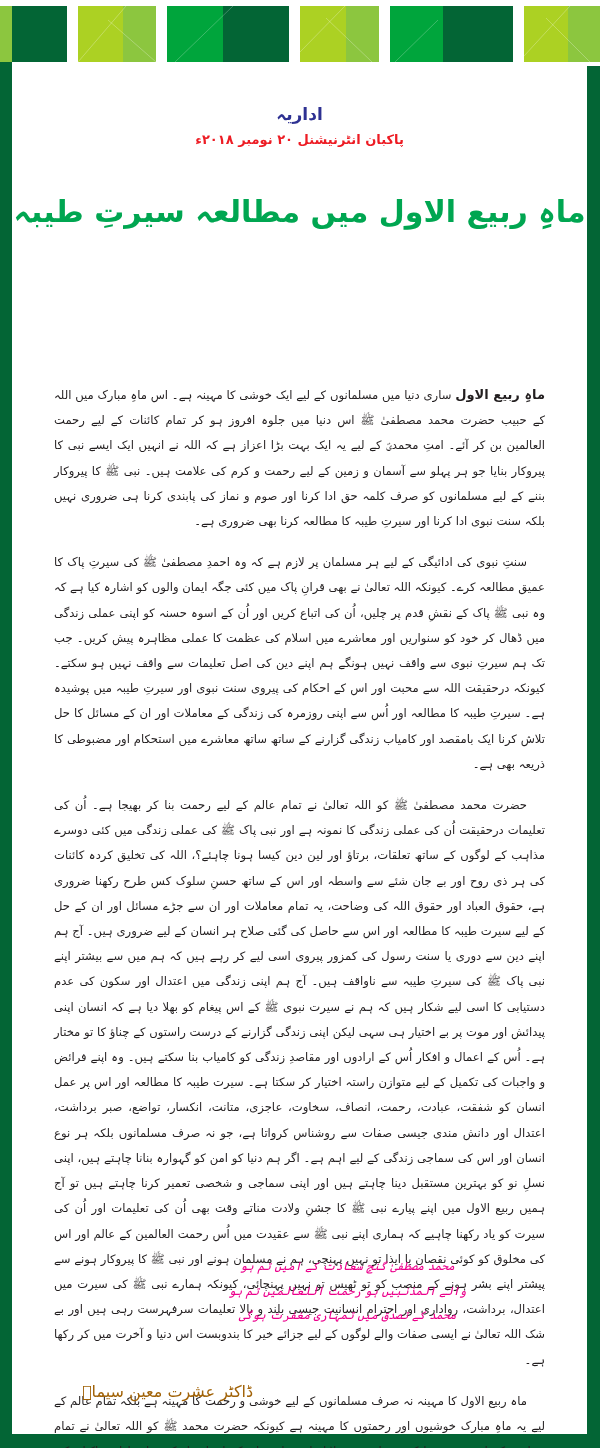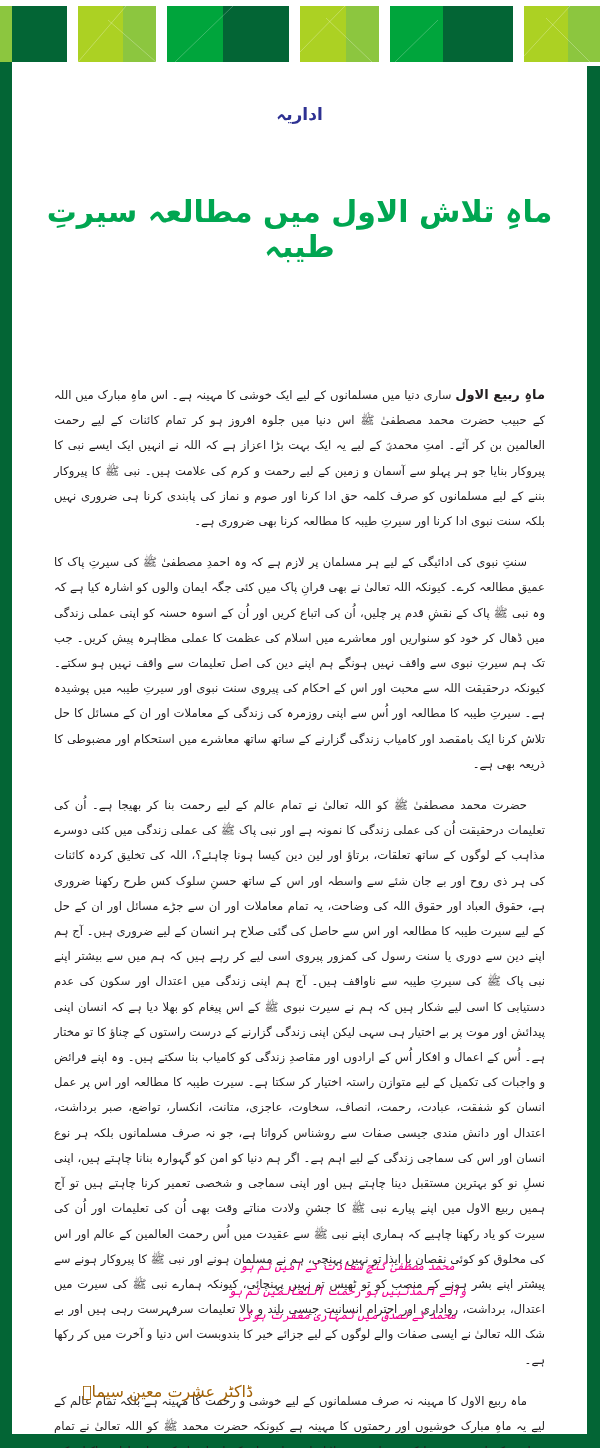--- a/index.html
+++ b/index.html
@@ -73,21 +73,22 @@
     </svg>
   </div>
 </div>
 
 <div class="frame-left"></div>
 <div class="frame-right"></div>
 <div class="frame-bottom"></div>
 
 <div class="content">
   <div class="kicker">اداریہ</div>
-  <div class="title l1">ماہِ تلاش الاول میں مطالعہ سیرتِ طیبہ</div>
+  <div class="dateline">پاکبان انٹرنیشنل ۲۰ نومبر ۲۰۱۸ء</div>
+  <div class="title l1">ماہِ ربیع الاول میں مطالعہ سیرتِ طیبہ</div>
 
   <div class="body">
     <p class="first"><span class="lead">ماہِ ربیع الاول</span><span> ساری دنیا میں مسلمانوں کے لیے ایک خوشی کا مہینہ ہے۔ اس ماہِ مبارک میں اللہ کے حبیب حضرت محمد مصطفیٰ ﷺ اس دنیا میں جلوہ افروز ہو کر تمام کائنات کے لیے رحمت العالمین بن کر آئے۔ امتِ محمدیؐ کے لیے یہ ایک بہت بڑا اعزاز ہے کہ اللہ نے انہیں ایک ایسے نبی کا پیروکار بنایا جو ہر پہلو سے آسمان و زمین کے لیے رحمت و کرم کی علامت ہیں۔ نبی ﷺ کا پیروکار بننے کے لیے مسلمانوں کو صرف کلمہ حق ادا کرنا اور صوم و نماز کی پابندی کرنا ہی ضروری نہیں بلکہ سنت نبوی ادا کرنا اور سیرتِ طیبہ کا مطالعہ کرنا بھی ضروری ہے۔</span></p>
     <p><span>سنتِ نبوی کی ادائیگی کے لیے ہر مسلمان پر لازم ہے کہ وہ احمدِ مصطفیٰ ﷺ کی سیرتِ پاک کا عمیق مطالعہ کرے۔ کیونکہ اللہ تعالیٰ نے بھی قرانِ پاک میں کئی جگہ ایمان والوں کو اشارہ کیا ہے کہ وہ نبی ﷺ پاک کے نقشِ قدم پر چلیں، اُن کی اتباع کریں اور اُن کے اسوہ حسنہ کو اپنی عملی زندگی میں ڈھال کر خود کو سنواریں اور معاشرے میں اسلام کی عظمت کا عملی مظاہرہ پیش کریں۔ جب تک ہم سیرتِ نبوی سے واقف نہیں ہونگے ہم اپنے دین کی اصل تعلیمات سے واقف نہیں ہو سکتے۔ کیونکہ درحقیقت اللہ سے محبت اور اس کے احکام کی پیروی سنت نبوی اور سیرتِ طیبہ میں پوشیدہ ہے۔ سیرتِ طیبہ کا مطالعہ اور اُس سے اپنی روزمرہ کی زندگی کے معاملات اور ان کے مسائل کا حل تلاش کرنا ایک بامقصد اور کامیاب زندگی گزارنے کے ساتھ ساتھ معاشرے میں استحکام اور مضبوطی کا ذریعہ بھی ہے۔</span></p>
     <p><span>حضرت محمد مصطفیٰ ﷺ کو اللہ تعالیٰ نے تمام عالم کے لیے رحمت بنا کر بھیجا ہے۔ اُن کی تعلیمات درحقیقت اُن کی عملی زندگی کا نمونہ ہے اور نبی پاک ﷺ کی عملی زندگی میں کئی دوسرے مذاہب کے لوگوں کے ساتھ تعلقات، برتاؤ اور لین دین کیسا ہونا چاہئے؟، اللہ کی تخلیق کردہ کائنات کی ہر ذی روح اور بے جان شئے سے واسطہ اور اس کے ساتھ حسنِ سلوک کس طرح رکھنا ضروری ہے، حقوق العباد اور حقوق اللہ کی وضاحت، یہ تمام معاملات اور ان سے جڑے مسائل اور ان کے حل کے لیے سیرت طیبہ کا مطالعہ اور اس سے حاصل کی گئی صلاح ہر انسان کے لیے ضروری ہیں۔ آج ہم اپنے دین سے دوری یا سنت رسول کی کمزور پیروی اسی لیے کر رہے ہیں کہ ہم میں سے بیشتر اپنے نبی پاک ﷺ کی سیرتِ طیبہ سے ناواقف ہیں۔ آج ہم اپنی زندگی میں اعتدال اور سکون کی عدم دستیابی کا اسی لیے شکار ہیں کہ ہم نے سیرت نبوی ﷺ کے اس پیغام کو بھلا دیا ہے کہ انسان اپنی پیدائش اور موت پر بے اختیار ہی سہی لیکن اپنی زندگی گزارنے کے درست راستوں کے چناؤ کا تو مختار ہے۔ اُس کے اعمال و افکار اُس کے ارادوں اور مقاصدِ زندگی کو کامیاب بنا سکتے ہیں۔ وہ اپنے فرائض و واجبات کی تکمیل کے لیے متوازن راستہ اختیار کر سکتا ہے۔ سیرت طیبہ کا مطالعہ اور اس پر عمل انسان کو شفقت، عبادت، رحمت، انصاف، سخاوت، عاجزی، متانت، انکسار، تواضع، صبر برداشت، اعتدال اور دانش مندی جیسی صفات سے روشناس کرواتا ہے، جو نہ صرف مسلمانوں بلکہ ہر نوع انسان اور اس کی سماجی زندگی کے لیے اہم ہے۔ اگر ہم دنیا کو امن کو گہوارہ بنانا چاہتے ہیں، اپنی نسلِ نو کو بہترین مستقبل دینا چاہتے ہیں اور اپنی سماجی و شخصی تعمیر کرنا چاہتے ہیں تو آج ہمیں ربیع الاول میں اپنے پیارے نبی ﷺ کا جشنِ ولادت مناتے وقت بھی اُن کی تعلیمات اور اُن کی سیرت کو یاد رکھنا چاہیے کہ ہماری اپنے نبی ﷺ سے عقیدت میں اُس رحمت العالمین کے عالم اور اس کی مخلوق کو کوئی نقصان یا ایذا تو نہیں پہنچی، ہم نے مسلمان ہونے اور نبی ﷺ کا پیروکار ہونے سے پیشتر اپنے بشر ہونے کے منصب کو تو ٹھیس تو نہیں پہنچائی، کیونکہ ہمارے نبی ﷺ کی سیرت میں اعتدال، برداشت، رواداری اور احترام انسانیت جیسی بلند و بالا تعلیمات سرفہرست رہی ہیں اور بے شک اللہ تعالیٰ نے ایسی صفات والے لوگوں کے لیے جزائے خیر کا بندوبست اس دنیا و آخرت میں کر رکھا ہے۔</span></p>
     <p><span>ماہ ربیع الاول کا مہینہ نہ صرف مسلمانوں کے لیے خوشی و رحمت کا مہینہ ہے بلکہ تمام عالم کے لیے یہ ماہِ مبارک خوشیوں اور رحمتوں کا مہینہ ہے کیونکہ حضرت محمد ﷺ کو اللہ تعالیٰ نے تمام جہانوں کے لیے رحمت بنا کر بھیجا ہے۔ مولانا ظفر علی خان کے ان اشعار کے ساتھ ادارہ پاکبان کی جانب سے تمام اہل اسلام اور احترامِ انسانیت کا جذبہ رکھنے والوں کو جشنِ میلادِ مصطفیٰ ﷺ پر دلی مبارکباد۔</span></p>
   </div>
 
   <div class="poem">
     <div>محمد مصطفیٰ گنجِ سعادت کے امیں تم ہو</div>

